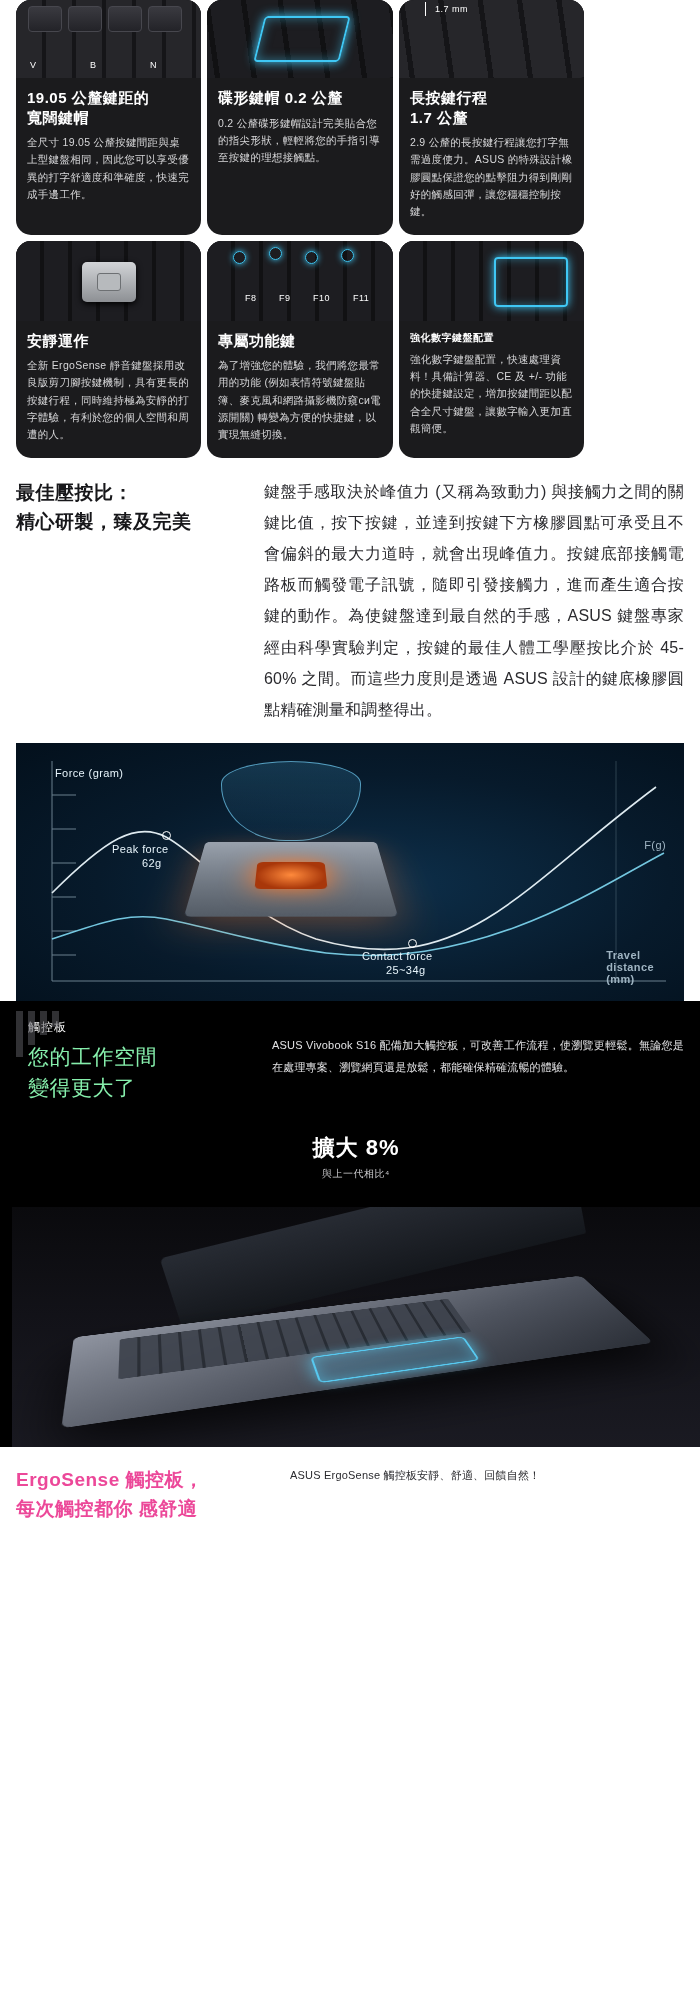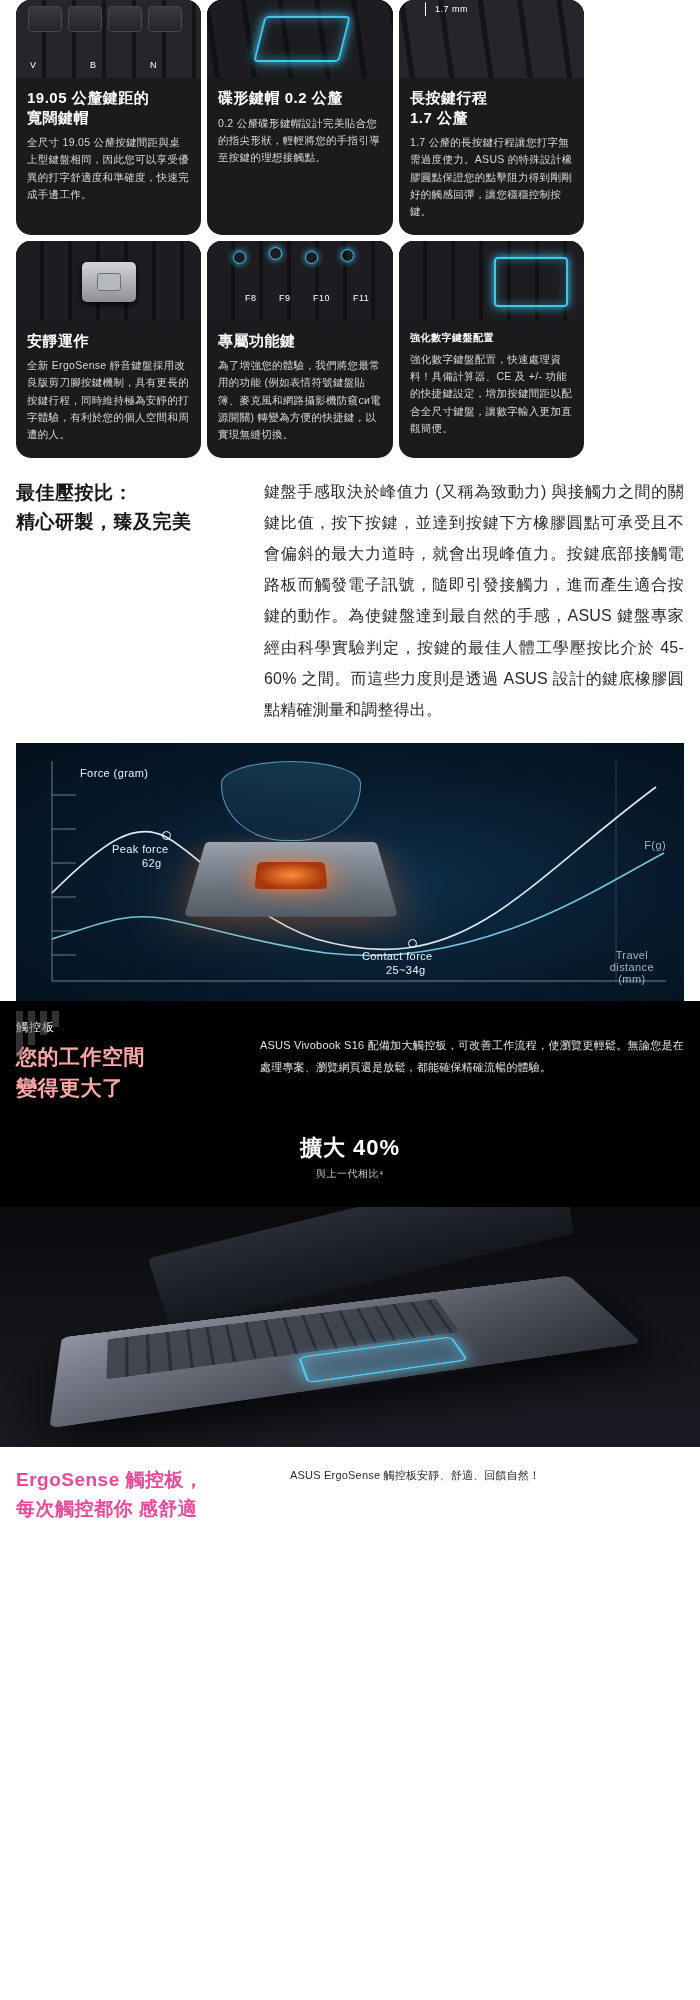--- a/index.html
+++ b/index.html
@@ -166,29 +166,29 @@
   }
   .dot-marker {
     position:absolute; width:9px;height:9px;border-radius:50%;
     border:1.5px solid #ffffff; background:transparent;
   }
 
   
   .touchpad {
     background: #000000;
     color: #ffffff;
-    padding: 18px 0 0 0;
+    padding: 18px 0 0 12px;
     position: relative;
   }
   .tp-top { display:flex; padding: 0 16px; gap: 16px; }
   .tp-left { width: 228px; }
   .tp-kicker { font-size: 12px; letter-spacing: 1px; margin-bottom: 6px; }
   .tp-head {
-    font-size: 21px; font-weight: bold; line-height: 1.45;
-    color: #fca5a5; letter-spacing: .5px;
+    font-size: 21px; font-weight: normal; line-height: 1.45;
+    color: #86efac; letter-spacing: .5px;
   }
   .tp-copy {
     flex:1; font-size: 11px; line-height: 1.95; color:#e2e2e4;
     letter-spacing:.2px; padding-top: 16px; text-align: justify;
   }
   .tp-stat { text-align:center; margin-top: 30px; }
   .tp-stat-main { font-size: 22px; font-weight:bold; letter-spacing:1px; }
   .tp-stat-sub { font-size: 10px; color:#c9c9cc; margin-top:4px; letter-spacing:.5px; }
   .tp-bars { position:absolute; left:16px; top:10px; display:flex; gap:5px; opacity:.55; }
   .tp-bars i { display:block; width:7px; background:#5a5a60; }
@@ -283,21 +283,21 @@
       <div class="cell-img">
         <div class="kbd-bg angled"></div>
         <div class="dim-label" style="left:36px;top:4px;">1.7 mm</div>
         <div style="position:absolute;left:26px;top:2px;width:1px;height:14px;background:#fff;"></div>
       </div>
       <div class="cell-body">
         <div class="cell-title">
           <span>長按鍵行程</span><br>
           <span>1.7 公釐</span>
         </div>
-        <div class="cell-text">1.7 公釐的長按鍵行程讓您打字無需過度使力。ASUS 的特殊設計橡膠圓點保證您的點擊阻力得到剛剛好的觸感回彈，讓您穩穩控制按鍵。</div>
+        <div class="cell-text">2.9 公釐的長按鍵行程讓您打字無需過度使力。ASUS 的特殊設計橡膠圓點保證您的點擊阻力得到剛剛好的觸感回彈，讓您穩穩控制按鍵。</div>
       </div>
     </div>
 
     <div class="cell">
       <div class="cell-img tall">
         <div class="kbd-bg dark"></div>
         <div class="switch-img"></div>
       </div>
       <div class="cell-body">
         <div class="cell-title">
@@ -362,32 +362,32 @@
         <line x1="36" y1="212" x2="60" y2="212"></line>
         <line x1="600" y1="18" x2="600" y2="238" opacity=".4"></line>
       </g>
       <path d="M36,150 C90,96 120,78 150,94 C190,116 230,172 300,196 C370,216 420,206 470,176 C520,146 570,96 640,44" fill="none" stroke="#eaf6fb" stroke-width="1.6" opacity=".95"></path>
       <path d="M36,196 C80,182 110,168 150,176 C200,186 250,202 310,210 C380,218 440,206 500,184 C560,162 610,130 648,110" fill="none" stroke="#7fd9f3" stroke-width="1.6" opacity=".9"></path>
     </svg>
 
     <div class="plunger"></div>
     <div class="switch-photo"></div>
 
-    <div class="chart-label" style="left:64px;top:24px;">Force (gram)</div>
+    <div class="chart-label" style="left:39px;top:24px;">Force (gram)</div>
     <div class="chart-label dim" style="right:18px;top:96px;">F(g)</div>
 
     <div class="dot-marker" style="left:146px;top:88px;"></div>
     <div class="chart-label" style="left:96px;top:100px;">Peak force</div>
     <div class="chart-label" style="left:126px;top:114px;">62g</div>
 
     <div class="dot-marker" style="left:392px;top:196px;"></div>
     <div class="chart-label" style="left:346px;top:207px;">Contact force</div>
     <div class="chart-label" style="left:370px;top:221px;">25~34g</div>
 
-    <div class="chart-label dim" style="right:30px;top:206px;text-align:center;">Travel<br>distance<br>(mm)</div>
+    <div class="chart-label dim" style="right:30px;top:206px;text-align:left;font-weight:bold;">Travel<br>distance<br>(mm)</div>
   </div>
 
   <div class="touchpad">
     <div class="tp-bars">
       <i style="height:46px"></i>
         <i style="height:34px"></i>
         <i style="height:24px"></i>
         <i style="height:16px"></i>
     </div>
     <div class="tp-top">
@@ -395,21 +395,21 @@
         <div class="tp-kicker">觸控板</div>
         <div class="tp-head">
           <span>您的工作空間</span><br>
           <span>變得更大了</span>
         </div>
       </div>
       <div class="tp-copy">ASUS Vivobook S16 配備加大觸控板，可改善工作流程，使瀏覽更輕鬆。無論您是在處理專案、瀏覽網頁還是放鬆，都能確保精確流暢的體驗。</div>
     </div>
 
     <div class="tp-stat">
-      <div class="tp-stat-main">擴大 40%</div>
+      <div class="tp-stat-main">擴大 8%</div>
       <div class="tp-stat-sub">與上一代相比⁴</div>
     </div>
 
     <div class="laptop-scene">
       <div class="laptop-lid"></div>
       <div class="laptop-base">
         <div class="laptop-keys"></div>
         <div class="laptop-pad"></div>
       </div>
     </div>

